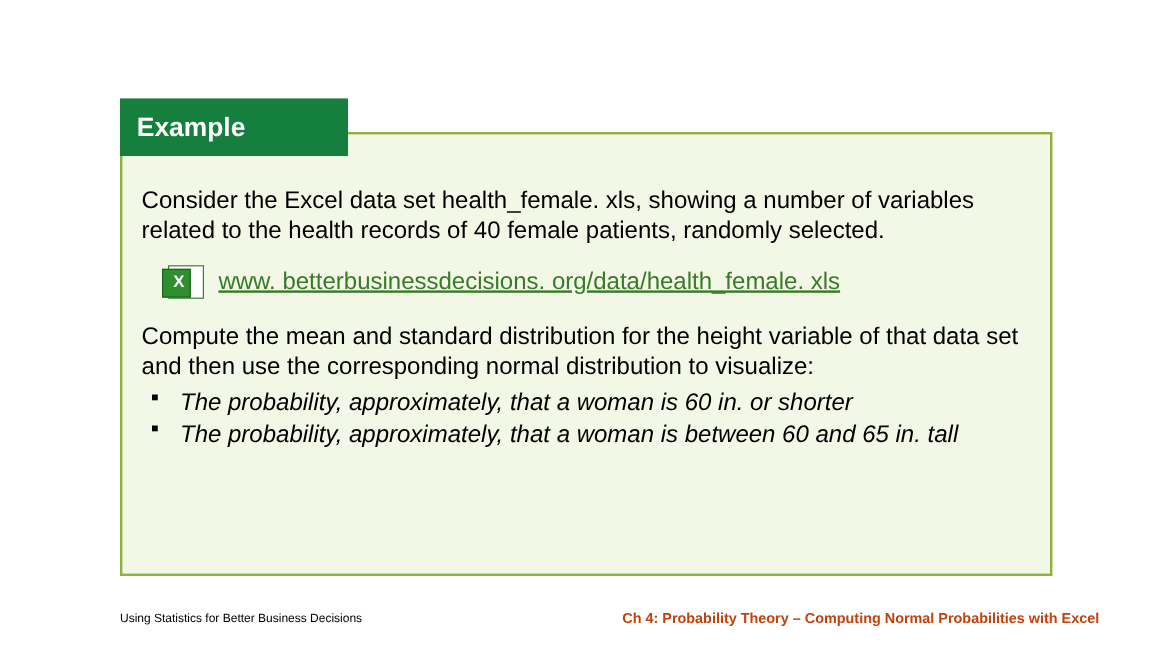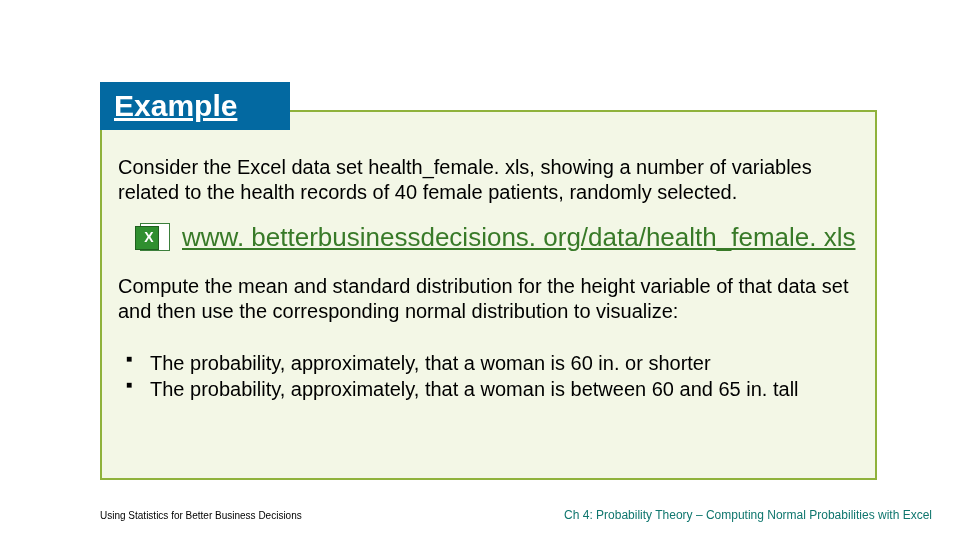--- a/index.html
+++ b/index.html
@@ -13,28 +13,27 @@
     height: 370px;
     background: #f3f7e6;
     border: 2px solid #8fb23c;
   }
   .example-tab {
     position: absolute;
     left: 100px;
     top: 82px;
     width: 190px;
     height: 48px;
-    background: #0369a1;
+    background: #15803d;
     color: #fff;
-    font-size: 30px;
+    font-size: 22px;
     font-weight: bold;
     display: flex;
     align-items: center;
     padding-left: 14px;
-    text-decoration: underline;
   }
   .body {
     position: absolute;
     left: 118px;
     top: 155px;
     width: 742px;
     font-size: 20px;
     color: #000;
     line-height: 1.25;
   }
@@ -60,49 +59,49 @@
     position: absolute;
     left: -3px; top: 2px;
     width: 22px; height: 22px;
     display: flex; align-items: center; justify-content: center;
     color: #fff; font-weight: bold; font-size: 14px;
     z-index: 2;
   }
   .link-text {
     color: #387a28;
     text-decoration: underline;
-    font-size: 26px;
+    font-size: 20px;
   }
-  .para2 { margin-bottom: 26px; }
-  ul.bullets { list-style: none; padding-left: 4px; }
+  .para2 { margin-bottom: 4px; }
+  ul.bullets { list-style: none; padding-left: 4px; font-style: italic; }
   ul.bullets li { position: relative; padding-left: 28px; font-size: 20px; line-height: 1.3; }
   ul.bullets li::before {
     content: "■";
     position: absolute;
     left: 4px;
     top: 2px;
     font-size: 10px;
     color: #000;
   }
   .footer-left {
     position: absolute;
     left: 100px;
     bottom: 18px;
     font-size: 10px;
     color: #000;
     line-height: 1.3;
     margin-top: 24px;
   }
   .footer-right {
     position: absolute;
-    right: 28px;
+    right: 44px;
     bottom: 18px;
     font-size: 12px;
-    font-weight: normal;
-    color: #0f766e;
+    font-weight: bold;
+    color: #c2410c;
   }
 </style>
 </head>
 <body>
 
 <div class="slide">
 
   <div class="example-box"></div>
 
   <div class="example-tab">

